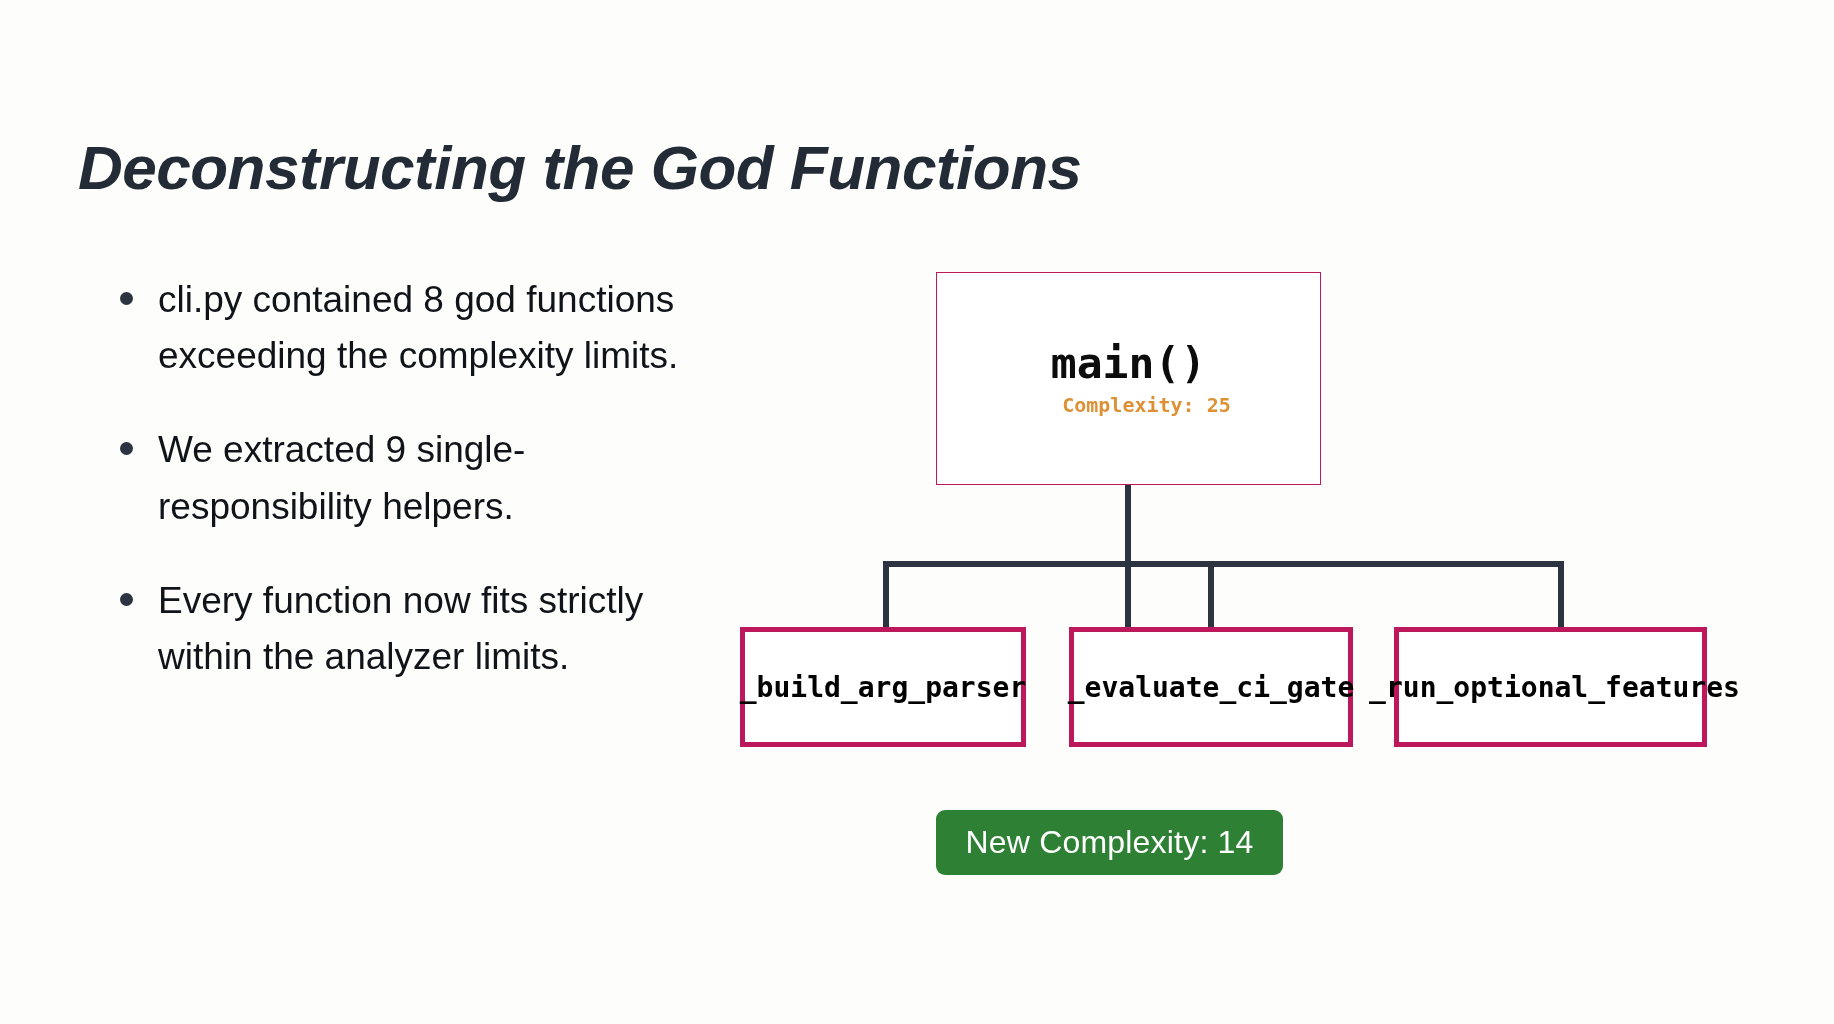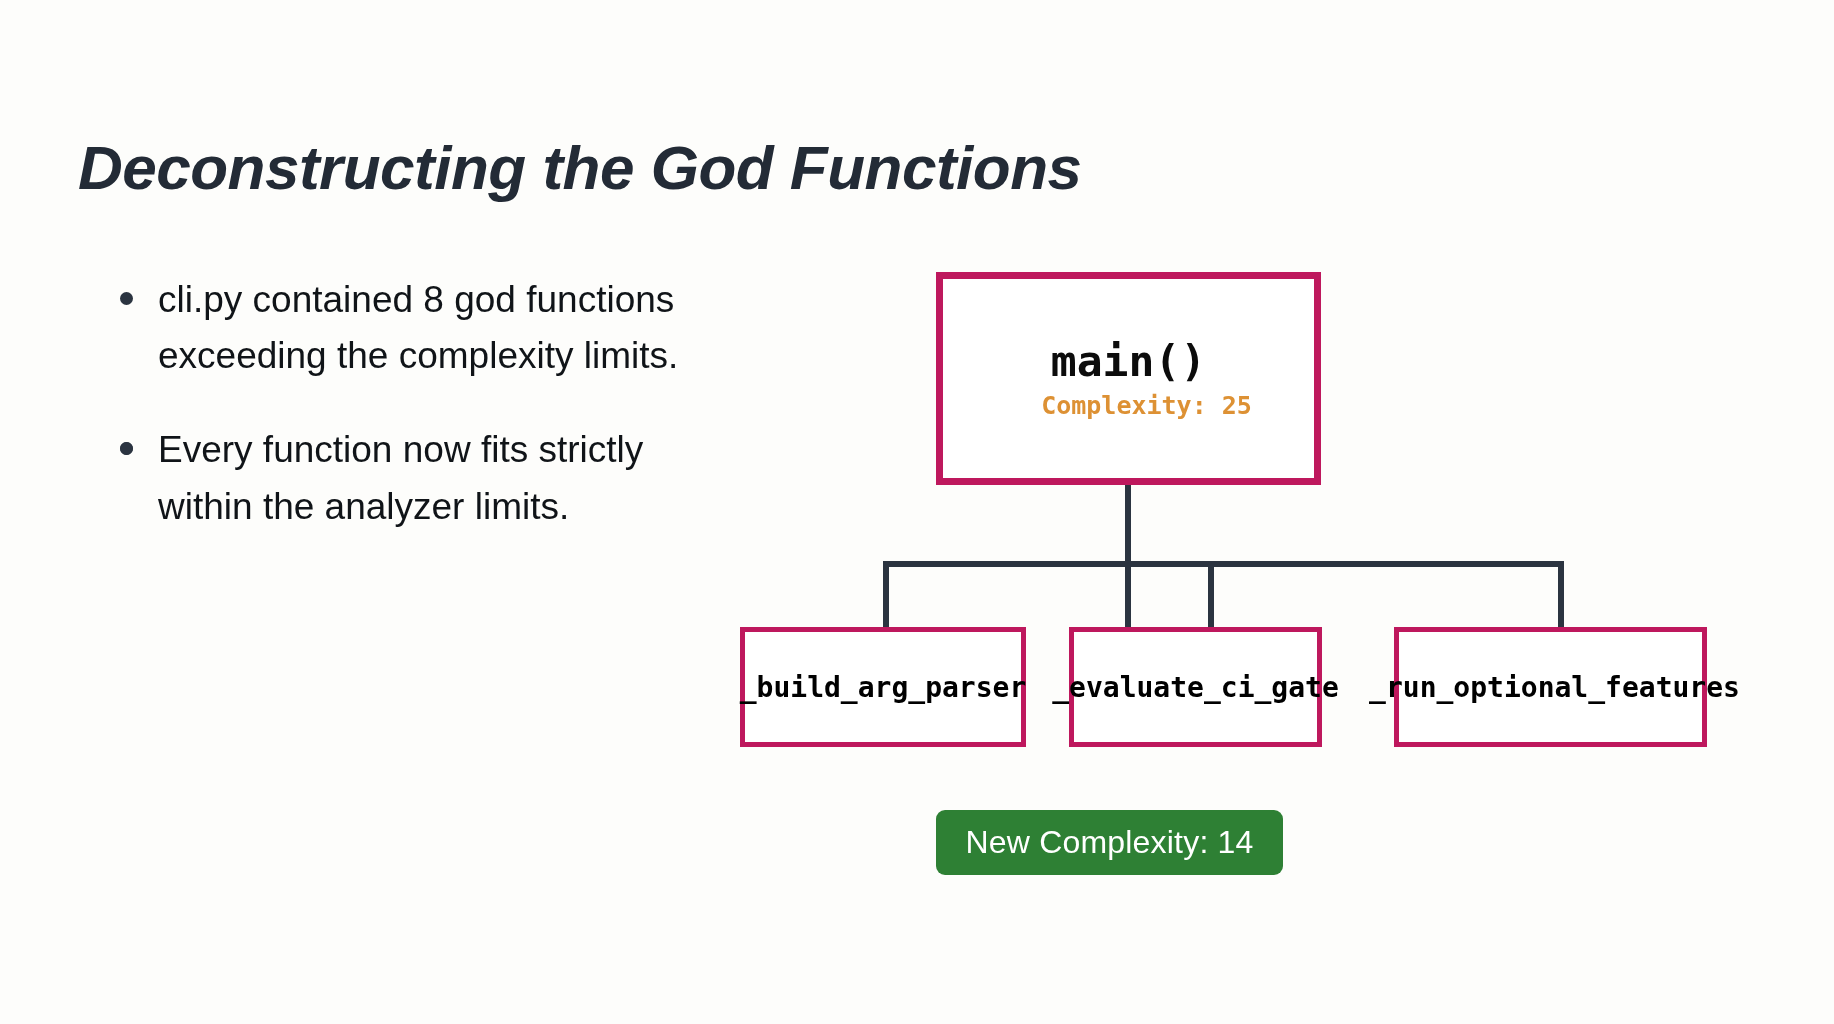--- a/index.html
+++ b/index.html
@@ -70,21 +70,21 @@
     left: 740px;
     top: 255px;
     width: 1060px;
     height: 650px;
   }
 
   .node {
     position: absolute;
     box-sizing: border-box;
     background: #ffffff;
-    border: 7px solid #be185d;
+    border: 1px solid #be185d;
     display: flex;
     flex-direction: column;
     align-items: center;
     justify-content: center;
   }
 
   .node-main {
     left: 196px;
     top: 17px;
     width: 385px;
@@ -93,34 +93,34 @@
   .node-main-label {
     font-family: "DejaVu Sans Mono", monospace;
     font-size: 43px;
     font-weight: bold;
     color: #0c0c0c;
     line-height: 1;
     margin-bottom: 10px;
   }
   .node-main-sub {
     font-family: "DejaVu Sans Mono", monospace;
-    font-size: 25px;
+    font-size: 20px;
     font-weight: bold;
     color: #dd9134;
     line-height: 1;
     margin-left: 36px;
   }
 
   .node-child {
     top: 372px;
     height: 120px;
     border-width: 5px;
   }
   .child-0 { left: 0px;   width: 286px; }
-  .child-1 { left: 329px; width: 253px; }
+  .child-1 { left: 329px; width: 284px; }
   .child-2 { left: 654px; width: 313px; padding-left: 8px; }
 
   .node-child-label {
     font-family: "DejaVu Sans Mono", monospace;
     font-size: 28px;
     font-weight: bold;
     color: #000000;
     white-space: nowrap;
   }
 
@@ -175,20 +175,21 @@
 
   <h1 class="slide-title">Deconstructing the God Functions</h1>
 
   <ul class="bullets">
     <li class="bullet-item">
       <span class="bullet-dot"></span>
       <span>cli.py contained 8 god functions exceeding the complexity limits.</span>
     </li>
     <li class="bullet-item">
       <span class="bullet-dot"></span>
+      <span>We extracted 9 single-responsibility helpers.</span>
     </li>
     <li class="bullet-item">
       <span class="bullet-dot"></span>
       <span>Every function now fits strictly within the analyzer limits.</span>
     </li>
   </ul>
 
   <div class="diagram">
 
     <div class="node node-main">

